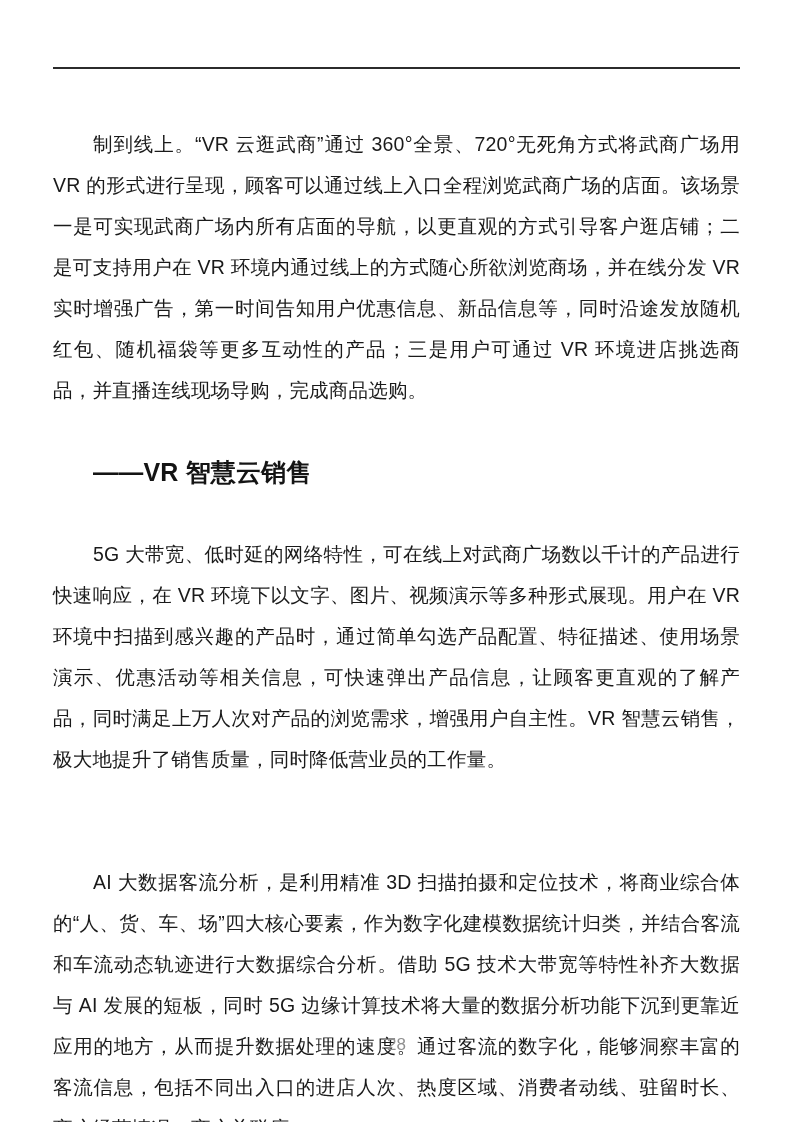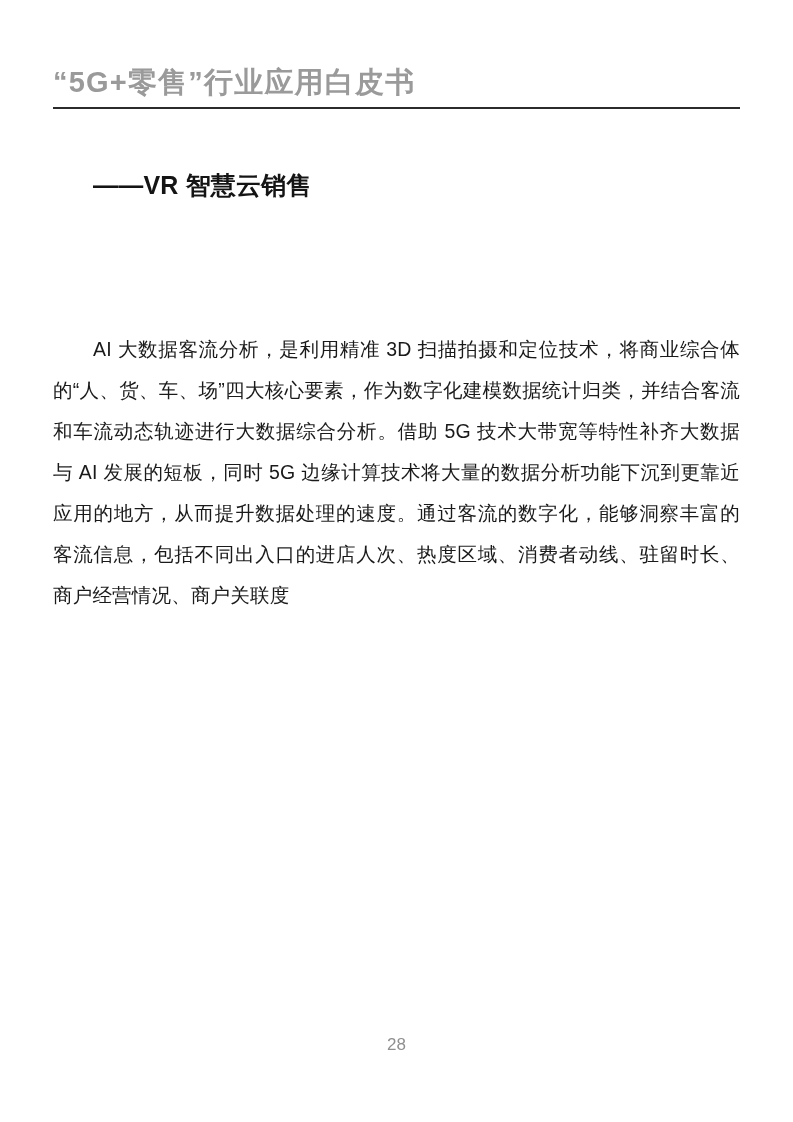--- a/index.html
+++ b/index.html
@@ -90,33 +90,34 @@
     color: #8f8f8f;
     font-family: "Liberation Sans", "DejaVu Sans", sans-serif;
   }
 </style>
 </head>
 <body>
 
 <div class="page">
 
   <div class="page-header">
-    <div class="doc-title">“5G+零售”行业应用白皮书</div>
     <div class="header-rule"></div>
   </div>
 
   <div class="content">
 
+    <p class="para">制到线上。“VR 云逛武商”通过 360°全景、720°无死角方式将武商广场用 VR 的形式进行呈现，顾客可以通过线上入口全程浏览武商广场的店面。该场景一是可实现武商广场内所有店面的导航，以更直观的方式引导客户逛店铺；二是可支持用户在 VR 环境内通过线上的方式随心所欲浏览商场，并在线分发 VR 实时增强广告，第一时间告知用户优惠信息、新品信息等，同时沿途发放随机红包、随机福袋等更多互动性的产品；三是用户可通过 VR 环境进店挑选商品，并直播连线现场导购，完成商品选购。</p>
 
     <div class="spacer-line"></div>
 
     <p class="section-heading">——VR 智慧云销售</p>
 
     <div class="spacer-line"></div>
 
+    <p class="para">5G 大带宽、低时延的网络特性，可在线上对武商广场数以千计的产品进行快速响应，在 VR 环境下以文字、图片、视频演示等多种形式展现。用户在 VR 环境中扫描到感兴趣的产品时，通过简单勾选产品配置、特征描述、使用场景演示、优惠活动等相关信息，可快速弹出产品信息，让顾客更直观的了解产品，同时满足上万人次对产品的浏览需求，增强用户自主性。VR 智慧云销售，极大地提升了销售质量，同时降低营业员的工作量。</p>
 
     <div class="spacer-line"></div>
 
 
     <div class="spacer-line"></div>
 
     <p class="para">AI 大数据客流分析，是利用精准 3D 扫描拍摄和定位技术，将商业综合体的“人、货、车、场”四大核心要素，作为数字化建模数据统计归类，并结合客流和车流动态轨迹进行大数据综合分析。借助 5G 技术大带宽等特性补齐大数据与 AI 发展的短板，同时 5G 边缘计算技术将大量的数据分析功能下沉到更靠近应用的地方，从而提升数据处理的速度。通过客流的数字化，能够洞察丰富的客流信息，包括不同出入口的进店人次、热度区域、消费者动线、驻留时长、商户经营情况、商户关联度</p>
 
   </div>
 

